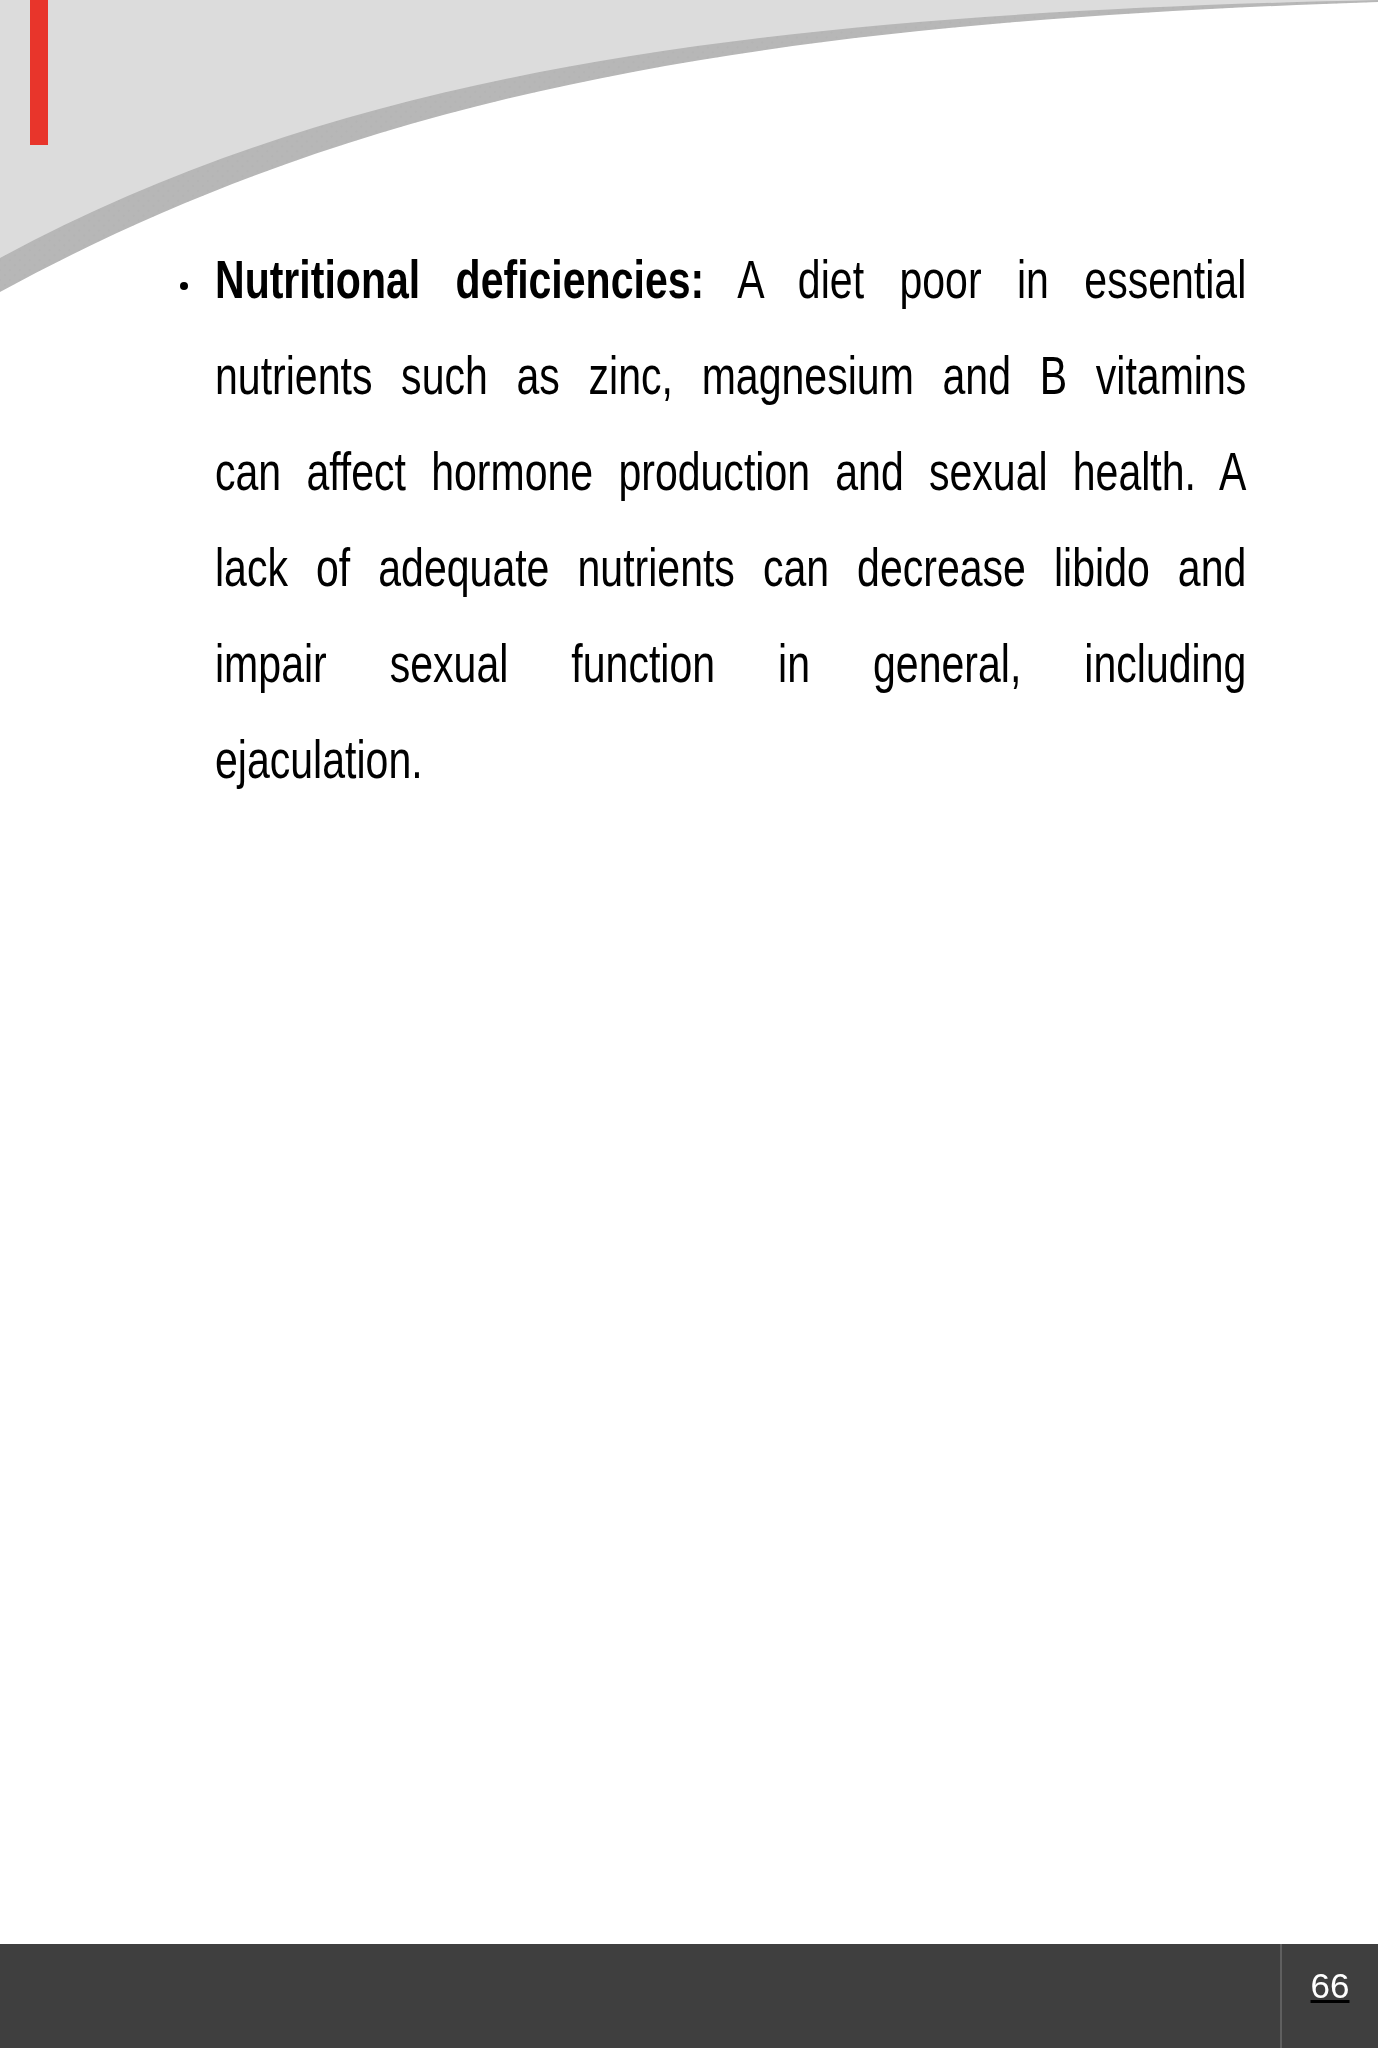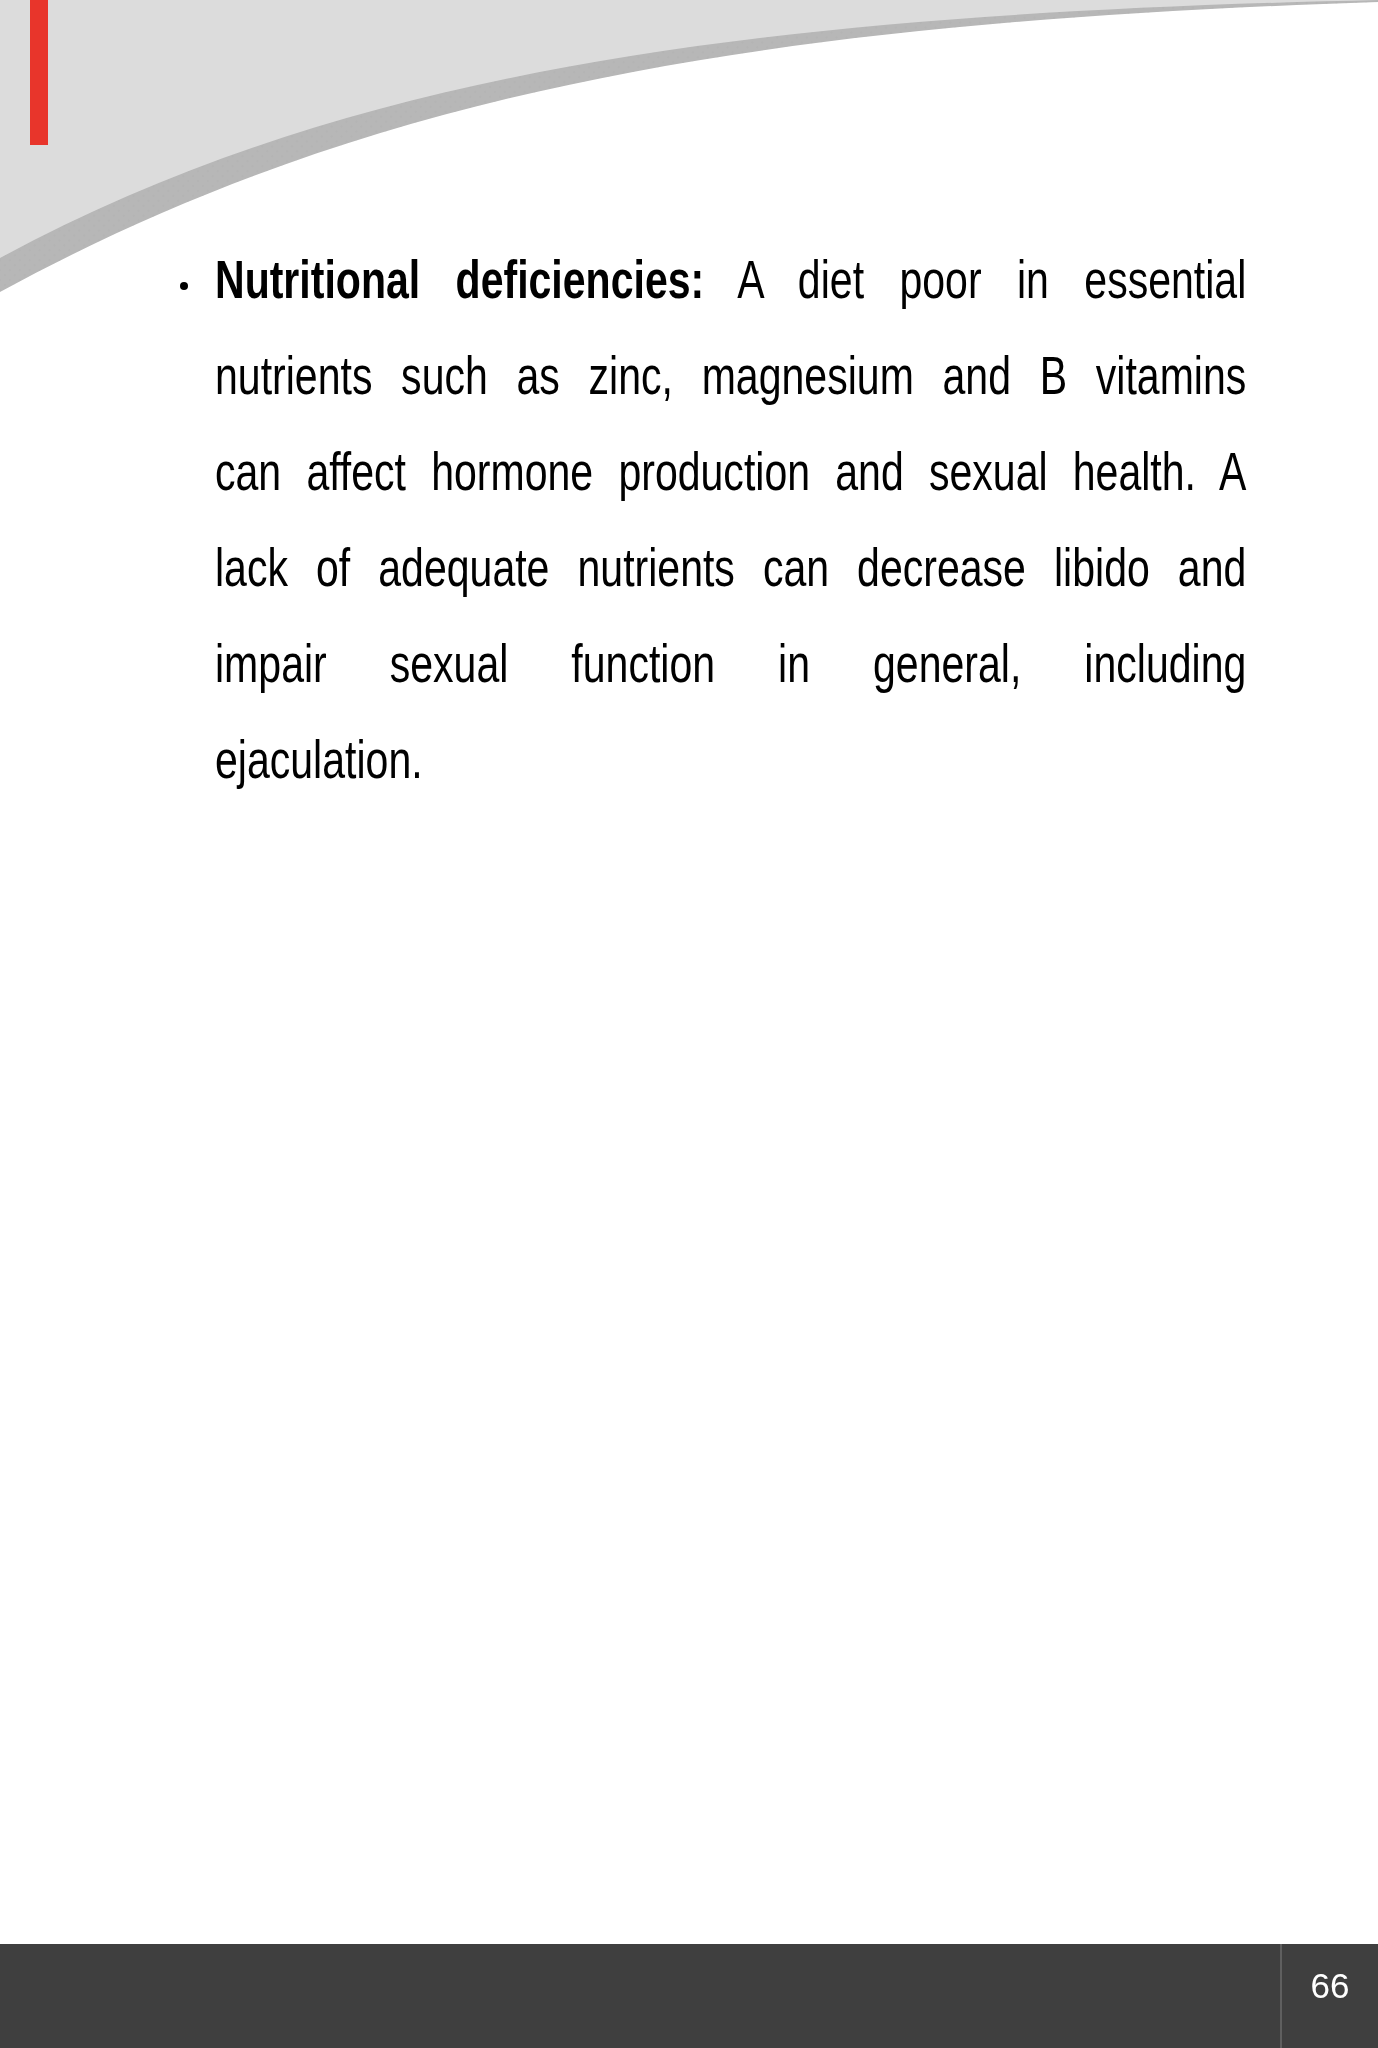--- a/index.html
+++ b/index.html
@@ -66,20 +66,21 @@
 
   
   .footer {
     position: absolute;
     left: 0;
     top: 1944px;
     width: 1378px;
     height: 104px;
     background: #3f3f3f;
     display: flex;
+    text-decoration: underline;
   }
   .footer-main { flex: 1 1 auto; }
   .footer-sep {
     width: 2px;
     background: #5f5f5f;
   }
   .footer-page {
     width: 96px;
     display: flex;
     align-items: center;

